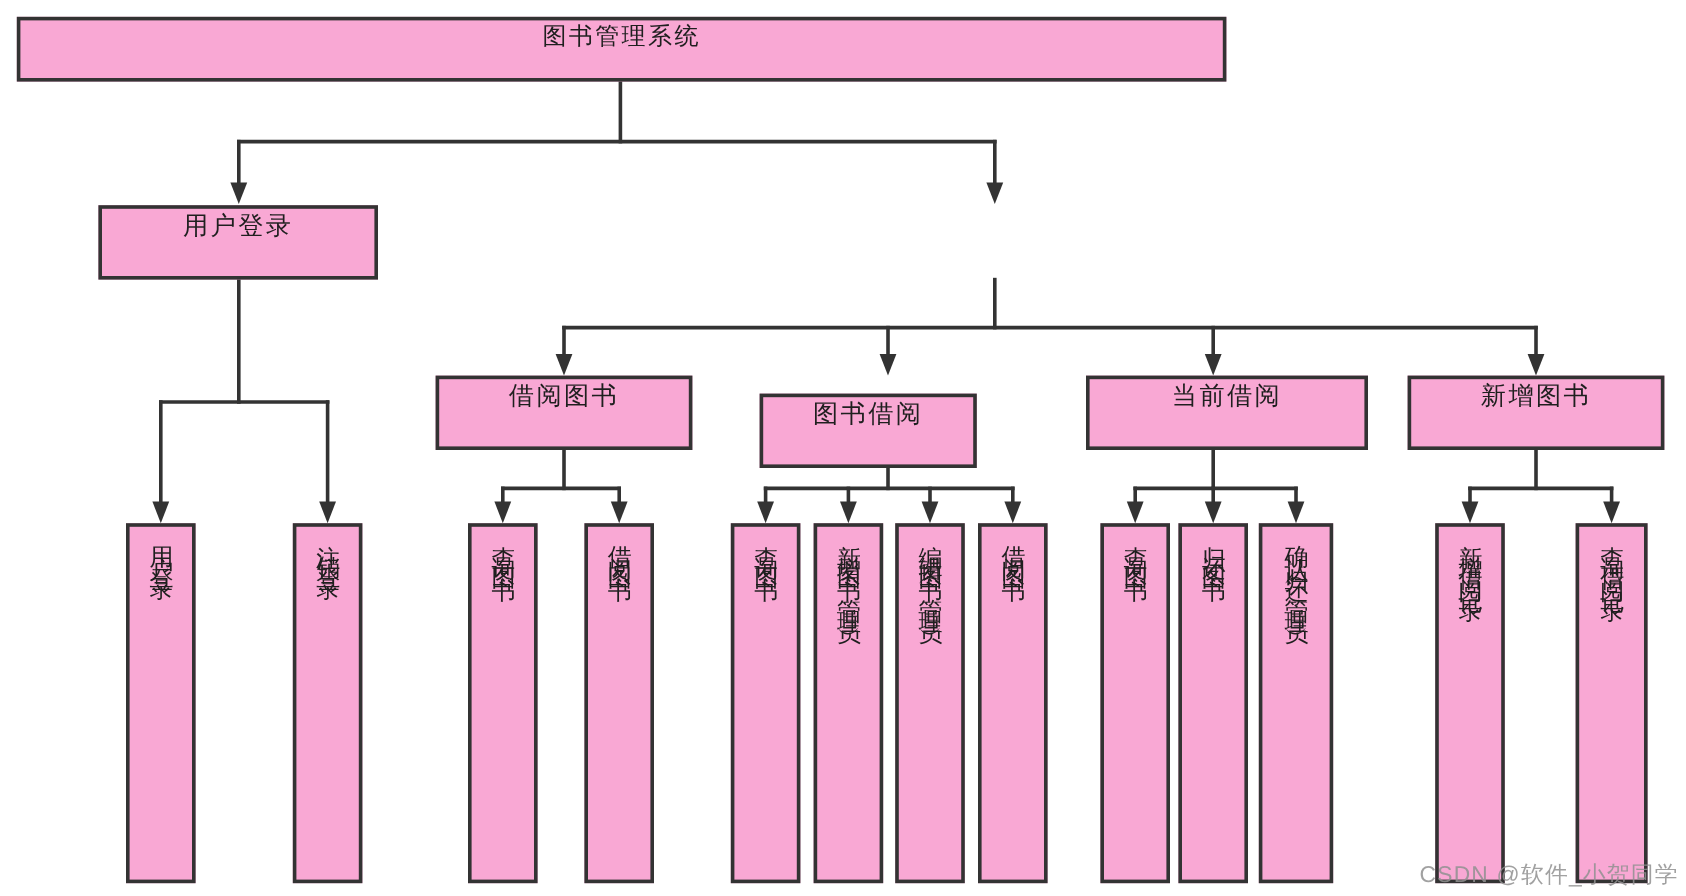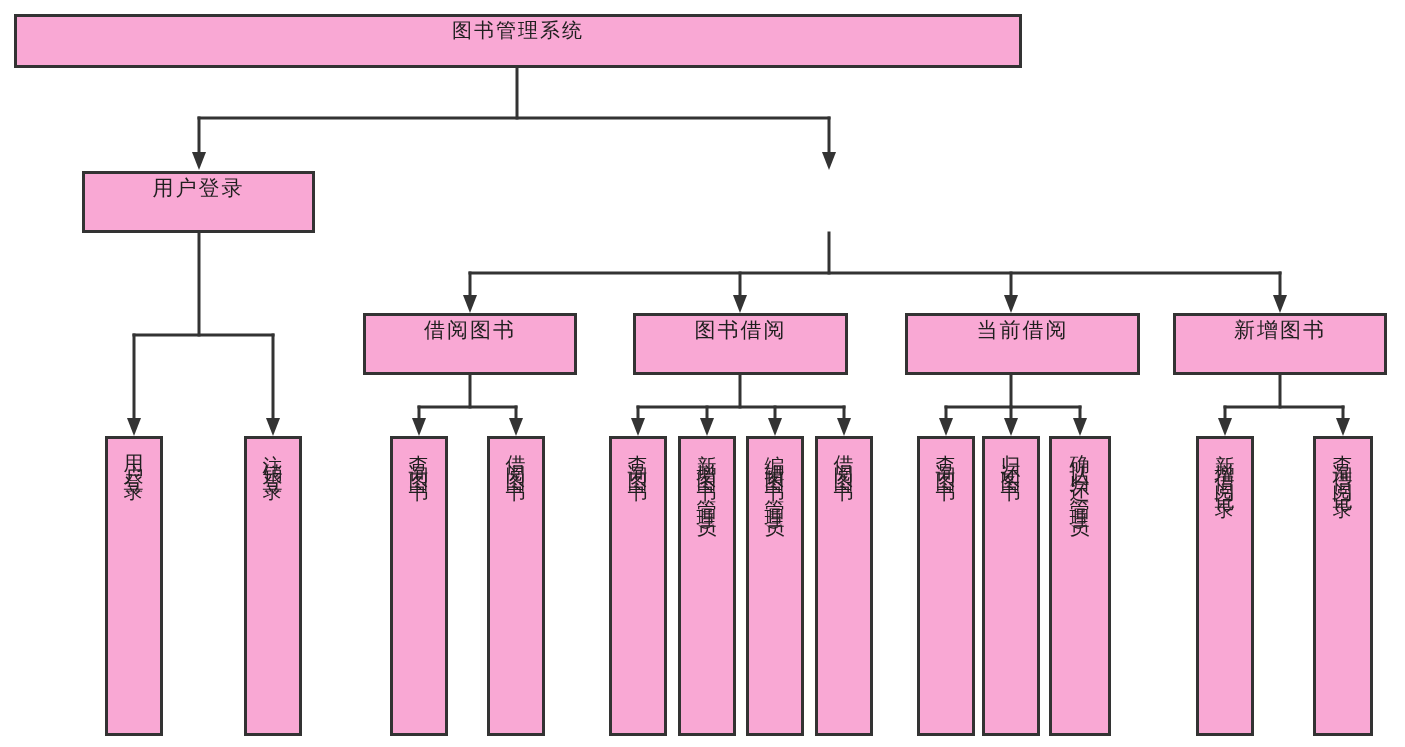--- a/index.html
+++ b/index.html
@@ -96,21 +96,21 @@
     <span class="lbl">图书管理系统</span>
   </div>
 
   <div class="box h" style="left:82px;top:171px;width:233px;height:62px">
     <span class="lbl">用户登录</span>
   </div>
 
   <div class="box h" style="left:363px;top:313px;width:214px;height:62px">
     <span class="lbl">借阅图书</span>
   </div>
-  <div class="box h" style="left:633px;top:313px;width:215px;height:62px">
+  <div class="box h" style="left:633px;top:328px;width:181px;height:62px">
     <span class="lbl">图书借阅</span>
   </div>
   <div class="box h" style="left:905px;top:313px;width:235px;height:62px">
     <span class="lbl">当前借阅</span>
   </div>
   <div class="box h" style="left:1173px;top:313px;width:214px;height:62px">
     <span class="lbl">新增图书</span>
   </div>
 
   <div class="box v" style="left:105px;top:436px;width:58px;height:300px">
@@ -150,13 +150,14 @@
     <span class="lbl">确认归还（管理员）</span>
   </div>
 
   <div class="box v" style="left:1196px;top:436px;width:58px;height:300px">
     <span class="lbl">新增借阅记录</span>
   </div>
   <div class="box v" style="left:1313px;top:436px;width:60px;height:300px">
     <span class="lbl">查询借阅记录</span>
   </div>
 
+  <div id="watermark">CSDN @软件_小贺同学</div>
 </div>
 
 </body></html>

